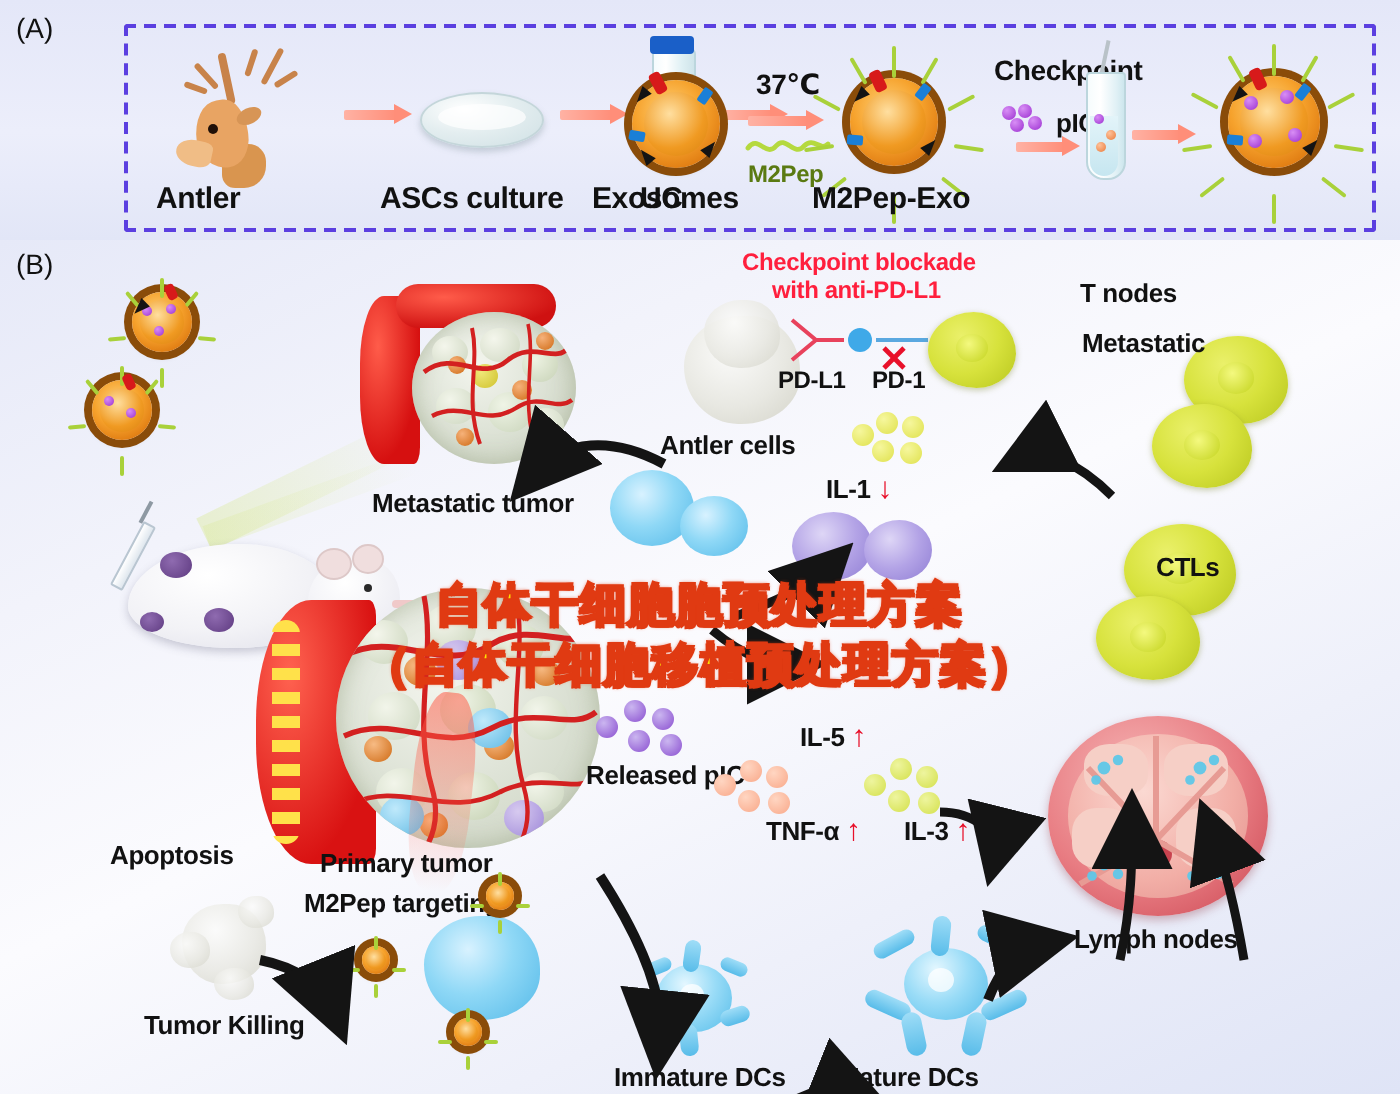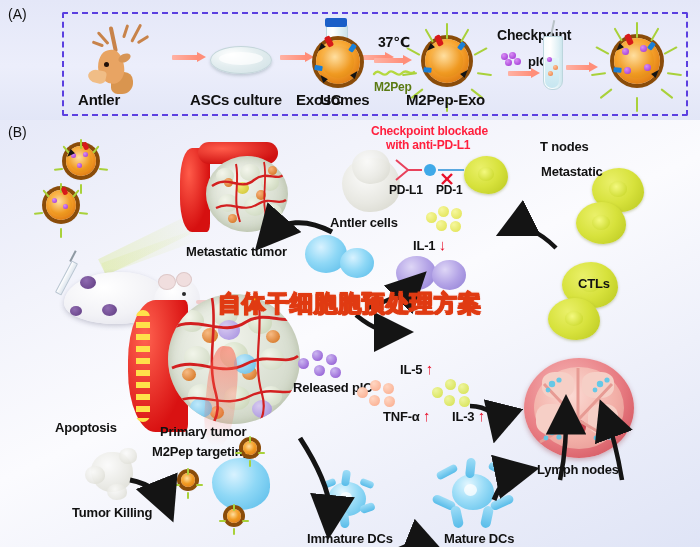--- a/index.html
+++ b/index.html
@@ -596,21 +596,21 @@
       <div class="bodyb" style="left:22px;top:16px;width:42px;height:36px;"></div>
       <div class="arm" style="left:36px;top:0px;width:9px;height:20px;transform:rotate(6deg);"></div>
       <div class="arm" style="left:6px;top:10px;width:22px;height:8px;transform:rotate(-28deg);"></div>
       <div class="arm" style="left:58px;top:8px;width:24px;height:8px;transform:rotate(26deg);"></div>
       <div class="arm" style="left:2px;top:40px;width:24px;height:9px;transform:rotate(24deg);"></div>
       <div class="arm" style="left:60px;top:40px;width:24px;height:9px;transform:rotate(-24deg);"></div>
       <div class="arm" style="left:22px;top:48px;width:10px;height:22px;transform:rotate(-12deg);"></div>
       <div class="arm" style="left:52px;top:48px;width:10px;height:22px;transform:rotate(12deg);"></div>
       <div style="position:absolute;left:34px;top:26px;width:13px;height:12px;border-radius:50%;background:rgba(255,255,255,.75);"></div>
     </div>
-    <div class="lbl" style="left:444px;top:412px;font-size:13px;">Mature DCs</div>
+    <div class="lbl" style="left:419px;top:412px;font-size:13px;">Mature DCs</div>
 
     <svg class="arrows" viewBox="0 0 700 427">
       <defs>
         <marker id="ah" markerWidth="9" markerHeight="9" refX="5" refY="4.5" orient="auto">
           <path d="M0,0 L9,4.5 L0,9 Z" fill="#141414"></path>
         </marker>
       </defs>
 
       <path d="M332,52 C306,38 282,40 268,56" stroke="#141414" stroke-width="5" fill="none" marker-end="url(#ah)"></path>
 
@@ -639,16 +639,17 @@
 
       <path d="M130,300 C150,304 162,314 166,324" stroke="#141414" stroke-width="5" fill="none" marker-end="url(#ah)"></path>
 
       <path d="M296,176 C318,186 330,196 336,204" stroke="#141414" stroke-width="0" fill="none"></path>
 
       <path d="M368,128 C390,120 406,112 414,104" stroke="#141414" stroke-width="4.5" fill="none" marker-end="url(#ah)"></path>
     </svg>
 
     <div id="overlay" style="top:140px;">
       <span>自体干细胞胞预处理方案</span>
+      <span class="l2">（自体干细胞移植预处理方案）</span>
     </div>
   </div>
 
 </div>
 
 </body></html>

